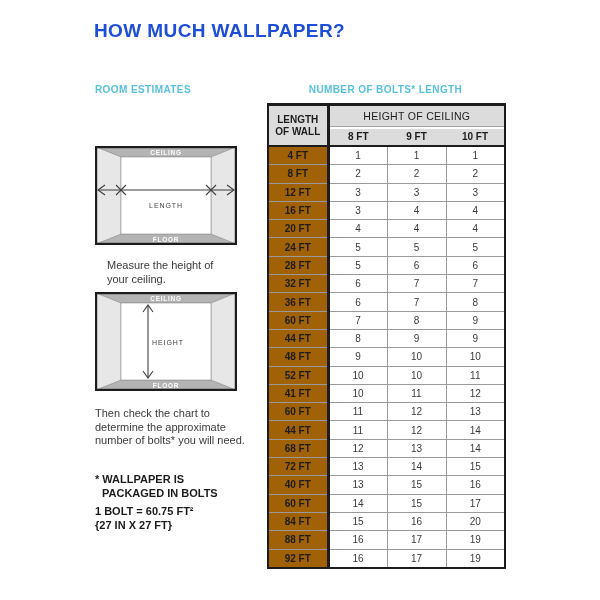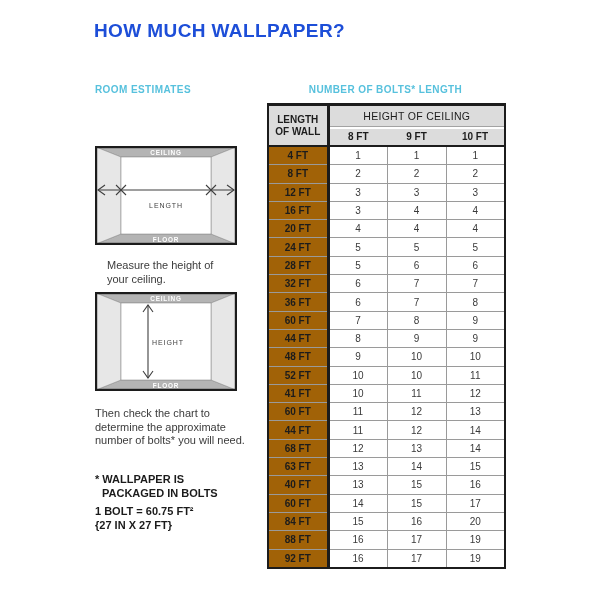--- a/index.html
+++ b/index.html
@@ -241,21 +241,21 @@
           <td class="val">12</td>
           <td class="val">14</td>
         </tr>
         <tr>
           <td class="rowlabel">68 FT</td>
           <td class="val">12</td>
           <td class="val">13</td>
           <td class="val">14</td>
         </tr>
         <tr>
-          <td class="rowlabel">63 FT</td>
+          <td class="rowlabel">72 FT</td>
           <td class="val">13</td>
           <td class="val">14</td>
           <td class="val">15</td>
         </tr>
         <tr>
           <td class="rowlabel">40 FT</td>
           <td class="val">13</td>
           <td class="val">15</td>
           <td class="val">16</td>
         </tr>

